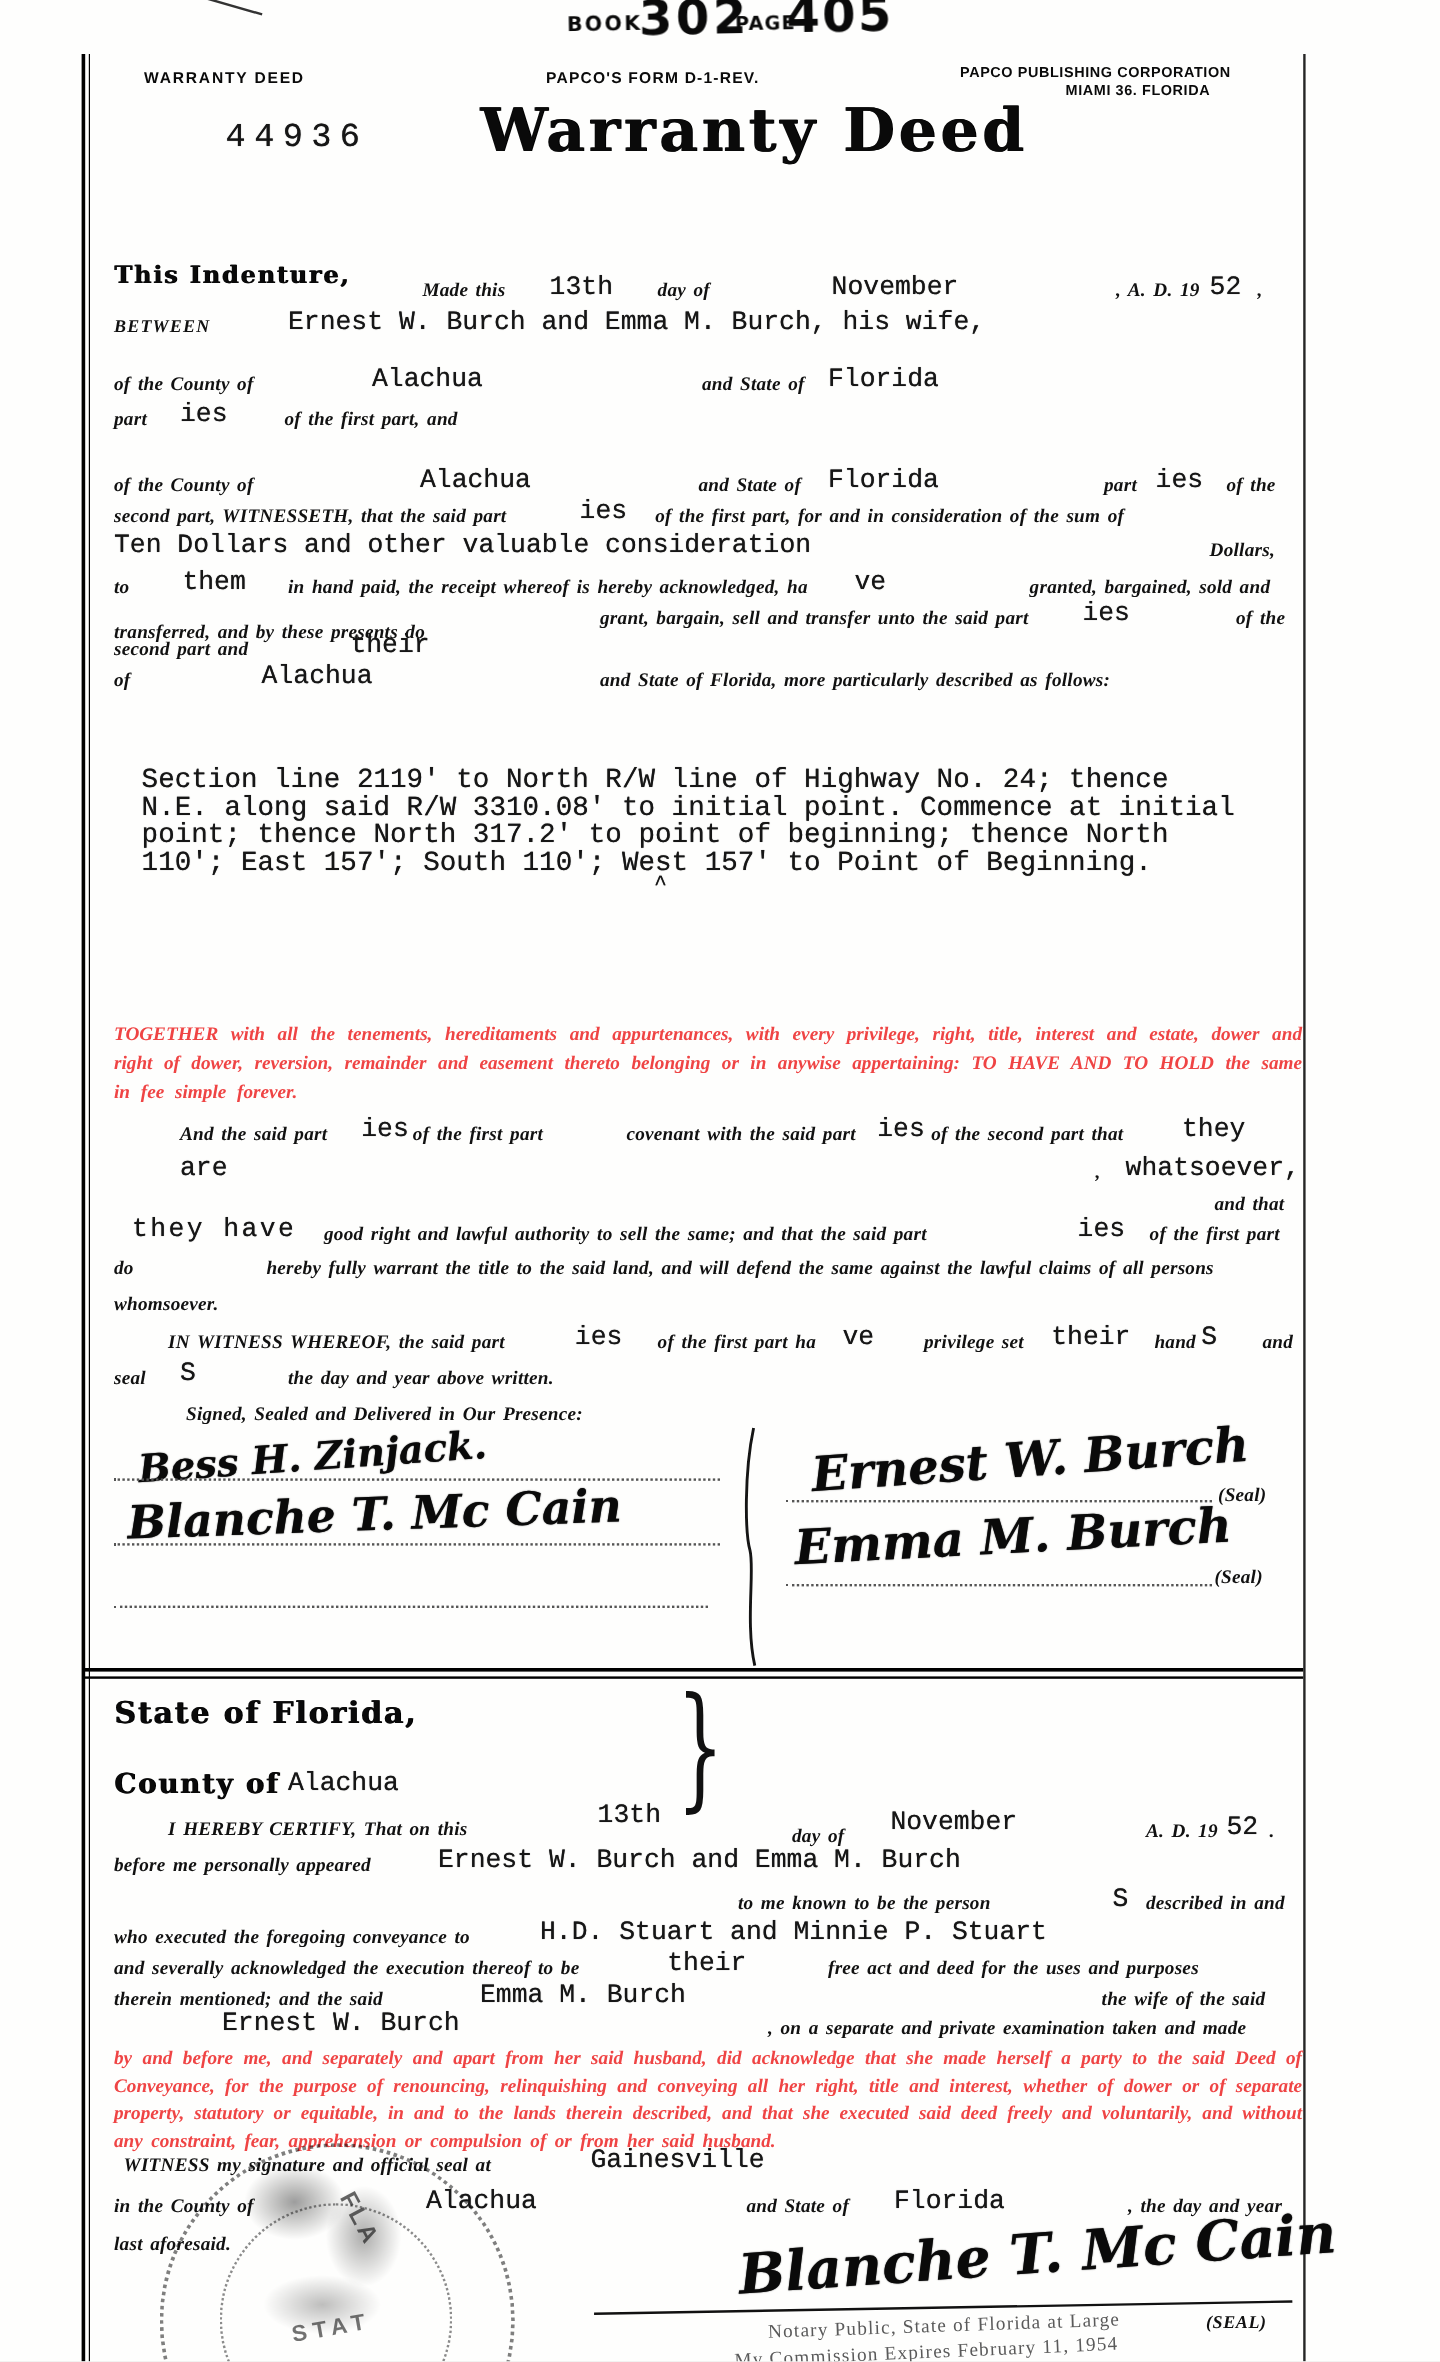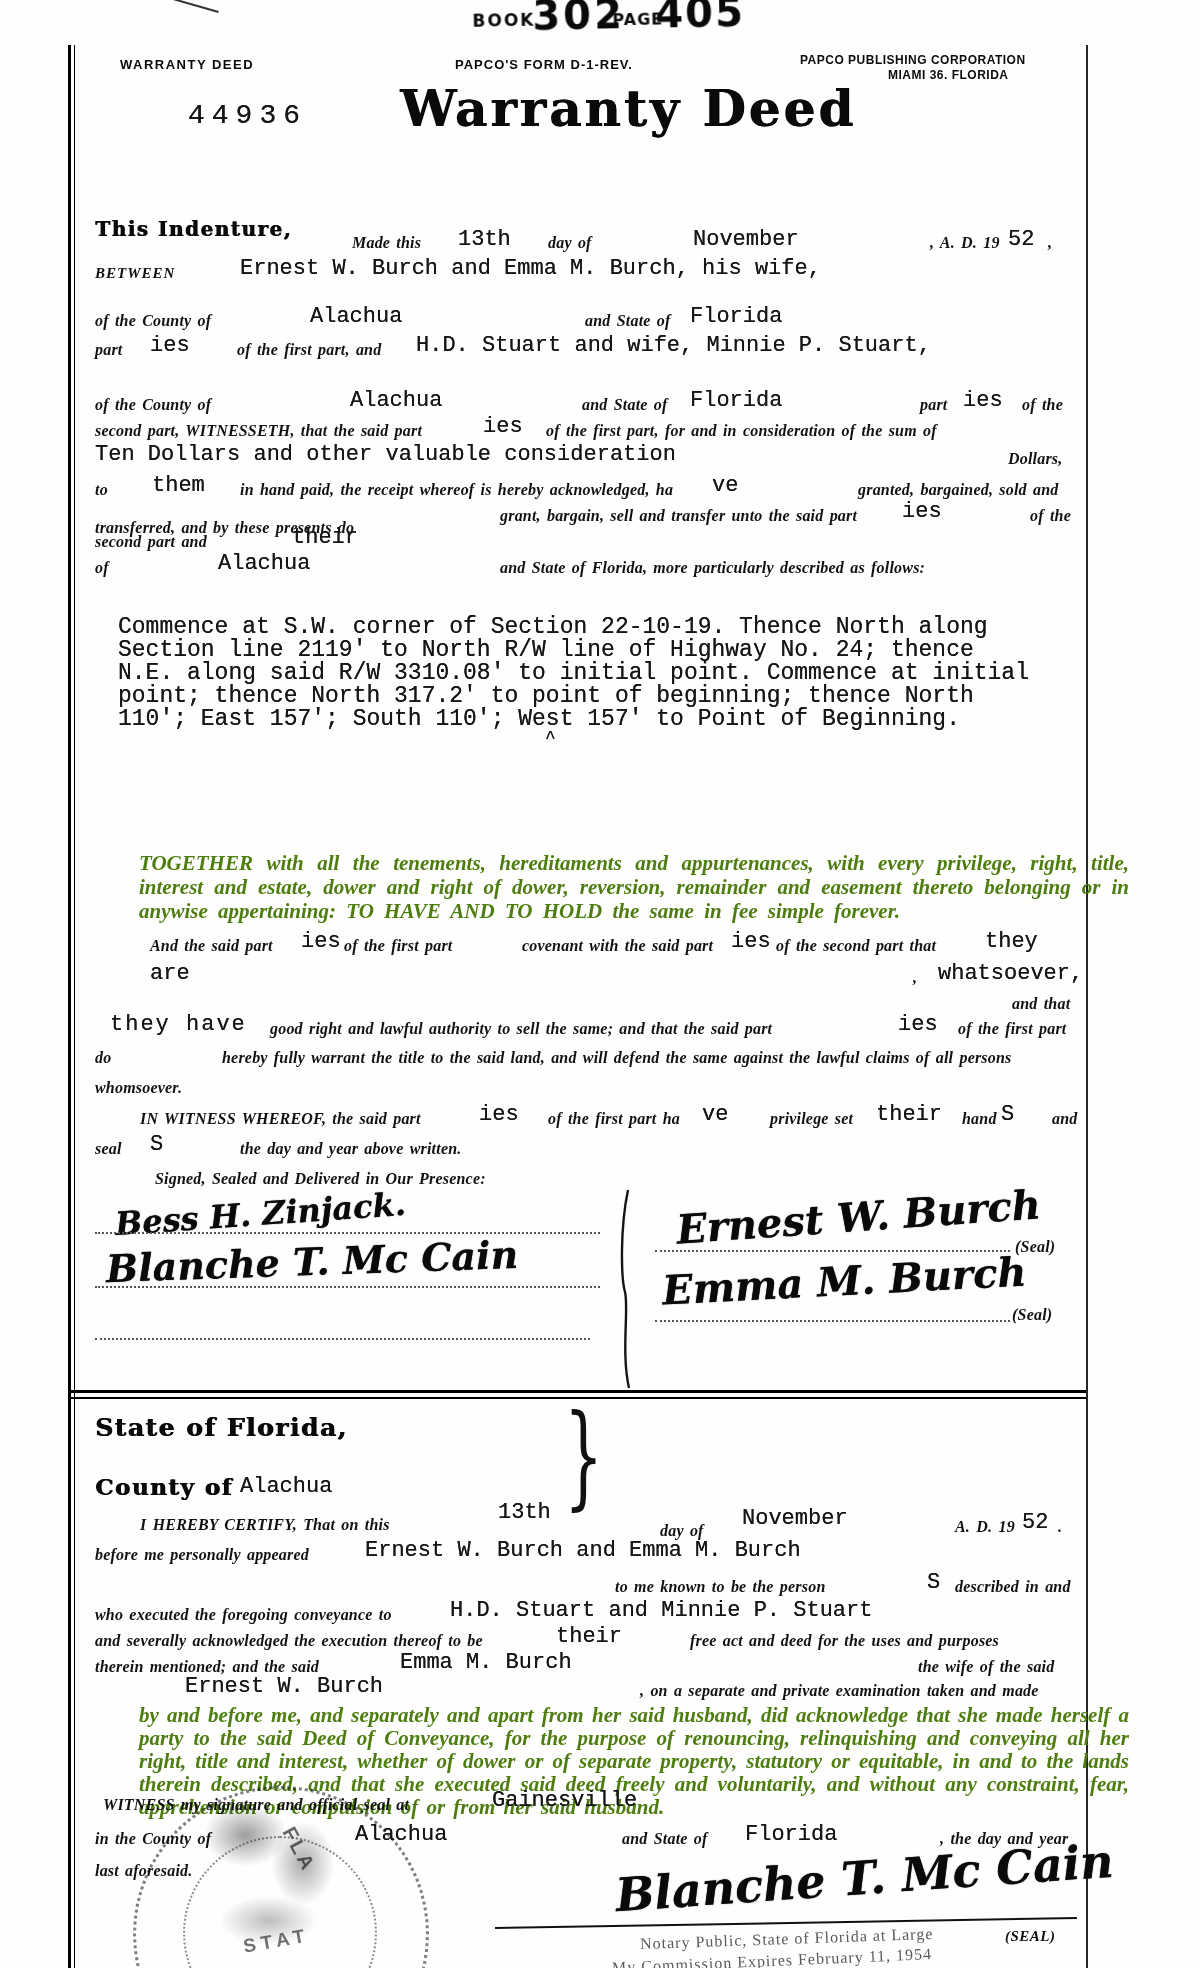--- a/index.html
+++ b/index.html
@@ -18,21 +18,21 @@
   .bl{font-family:"DejaVu Serif",serif;font-weight:bold;letter-spacing:1.5px;
       text-shadow:.8px 0 0 #000;}
   
   .script{font-family:"DejaVu Serif",serif;font-style:italic;font-weight:bold;
           text-shadow:0 0 1px #222;}
   .sans{font-family:"Liberation Sans",sans-serif;font-weight:bold;}
   .dotline{position:absolute;border-bottom:2px dotted #555;height:0;}
   .solidline{position:absolute;border-bottom:2.5px solid #111;height:0;}
   .gray{color:#5a5a5a;}
   .jp{position:absolute;font-family:"Liberation Serif",serif;font-style:italic;font-weight:bold;
-      font-size:21px;text-align:justify;color:#4d7c0f;line-height:24px;margin-left:44px;}
+      font-size:16px;text-align:justify;color:#ef4444;line-height:24px;}
   .stamp-big{font-family:"DejaVu Sans",sans-serif;font-weight:bold;filter:blur(.4px);}
   .vline{position:absolute;background:#000;}
 </style>
 </head>
 <body>
 
 <div class="page">
 
   <div class="vline" style="left:68px;top:45px;width:2.5px;height:1923px;"></div>
   <div class="vline" style="left:74px;top:45px;width:1px;height:1923px;"></div>
@@ -67,21 +67,20 @@
   <span class="t type" style="left:240px;top:256px;">Ernest W. Burch and Emma M. Burch, his wife,</span>
 
   <span class="t form" style="left:95px;top:312px;">of the County of</span>
   <span class="t type" style="left:310px;top:304px;">Alachua</span>
   <span class="t form" style="left:585px;top:312px;">and State of</span>
   <span class="t type" style="left:690px;top:304px;">Florida</span>
 
   <span class="t form" style="left:95px;top:341px;">part</span>
   <span class="t type" style="left:150px;top:333px;">ies</span>
   <span class="t form" style="left:237px;top:341px;">of the first part, and</span>
-  <span class="t type" style="left:416px;top:333px;">H.D. Stuart and wife, Minnie P. Stuart,</span>
 
   <span class="t form" style="left:95px;top:396px;">of the County of</span>
   <span class="t type" style="left:350px;top:388px;">Alachua</span>
   <span class="t form" style="left:582px;top:396px;">and State of</span>
   <span class="t type" style="left:690px;top:388px;">Florida</span>
   <span class="t form" style="left:920px;top:396px;">part</span>
   <span class="t type" style="left:963px;top:388px;">ies</span>
   <span class="t form" style="left:1022px;top:396px;">of the</span>
 
   <span class="t form" style="left:95px;top:422px;">second part, WITNESSETH, that the said part</span>
@@ -102,21 +101,20 @@
   <span class="t type" style="left:902px;top:499px;">ies</span>
   <span class="t form" style="left:1030px;top:507px;">of the</span>
 
   <span class="t form" style="left:95px;top:533px;">second part and</span>
   <span class="t type" style="left:292px;top:525px;">their</span>
 
   <span class="t form" style="left:95px;top:559px;">of</span>
   <span class="t type" style="left:218px;top:551px;">Alachua</span>
   <span class="t form" style="left:500px;top:559px;">and State of Florida, more particularly described as follows:</span>
 
-  <span class="t type desc" style="left:118px;top:614px;">Commence at S.W. corner of Section 22-10-19.  Thence North along</span>
   <span class="t type desc" style="left:118px;top:637px;">Section line 2119' to North R/W line of Highway No. 24; thence</span>
   <span class="t type desc" style="left:118px;top:660px;">N.E. along said R/W 3310.08' to initial point.  Commence at initial</span>
   <span class="t type desc" style="left:118px;top:683px;">point; thence North 317.2' to point of beginning; thence North</span>
   <span class="t type desc" style="left:118px;top:706px;">110'; East 157'; South 110'; West 157' to Point of Beginning.</span>
   <span class="t type" style="left:545px;top:728px;font-size:18px;">^</span>
 
   <div class="jp" style="left:95px;top:851px;width:990px;word-spacing:5px;white-space:normal;">TOGETHER with all the tenements, hereditaments and appurtenances, with every privilege, right, title, interest and estate, dower and right of dower, reversion, remainder and easement thereto belonging or in anywise appertaining: TO HAVE AND TO HOLD the same in fee simple forever.</div>
 
   <span class="t form" style="left:150px;top:937px;">And the said part</span>
   <span class="t type" style="left:301px;top:929px;">ies</span>

